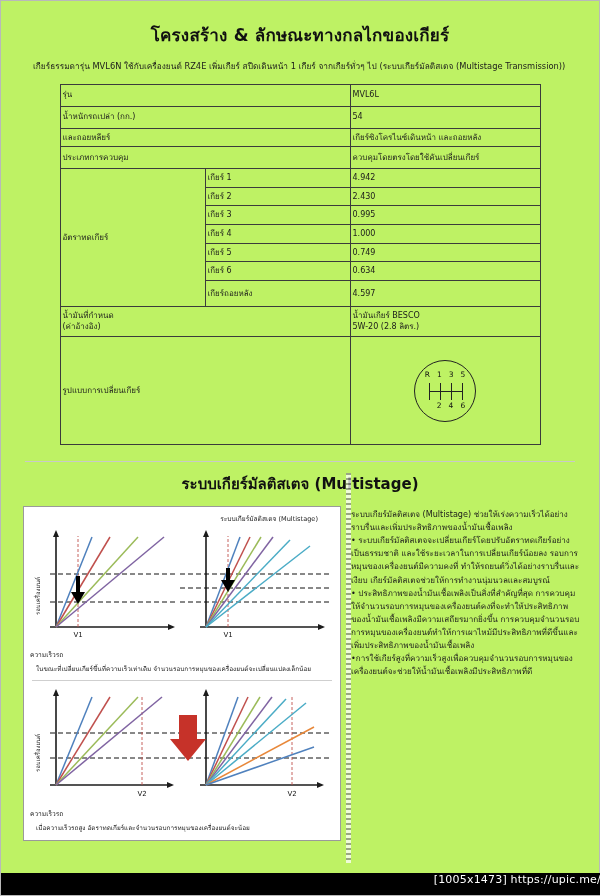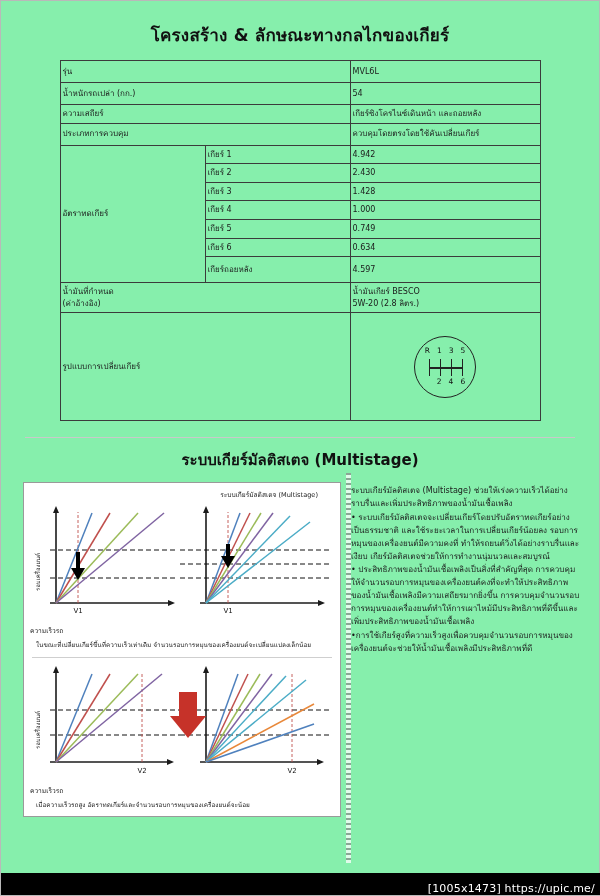--- a/index.html
+++ b/index.html
@@ -11,21 +11,21 @@
     font-family: "DejaVu Sans", "Liberation Sans", sans-serif;
     color: #1a1a1a;
     position: relative;
     overflow: hidden;
   }
   .page {
     width: 600px;
     height: 896px;
     position: relative;
     border: 1px solid #b9b9b9;
-    background: #86efac;
+    background: #bef264;
   }
 
   
   .sec1 { padding: 14px 30px 0 30px; }
   .doc-title {
     text-align: center;
     font-size: 17px;
     font-weight: bold;
     color: #111;
     letter-spacing: 0.2px;
@@ -171,51 +171,51 @@
   }
 
   
   .footer {
     position: absolute;
     left: 0; bottom: 0;
     width: 600px;
     height: 22px;
     background: #000;
     display: flex;
-    align-items: flex-end;
+    align-items: flex-start;
     justify-content: flex-end;
-    padding-right: 6px;
   }
   .footer span {
     color: #fff;
     font-size: 11px;
     font-family: "DejaVu Sans", "Liberation Sans", sans-serif;
     letter-spacing: 0.2px;
   }
 </style>
 </head>
 <body>
 
 <div class="page">
 
   <div class="sec1">
     <div class="doc-title">โครงสร้าง &amp; ลักษณะทางกลไกของเกียร์</div>
+    <div class="intro">เกียร์ธรรมดารุ่น MVL6N ใช้กับเครื่องยนต์ RZ4E เพิ่มเกียร์ สปีดเดินหน้า 1 เกียร์ จากเกียร์ทั่วๆ ไป (ระบบเกียร์มัลติสเตจ (Multistage Transmission))</div>
 
     <table class="spec">
       <tbody>
         <tr class="r-tall">
           <td class="lbl-wide" colspan="2">รุ่น</td>
           <td class="val">MVL6L</td>
         </tr>
         <tr class="r-tall">
           <td class="lbl-wide" colspan="2">น้ำหนักรถเปล่า (กก.)</td>
           <td class="val">54</td>
         </tr>
         <tr>
-          <td class="lbl-wide" colspan="2">ความเสถียร์</td>
+          <td class="lbl-wide" colspan="2">และถอยหลียร์</td>
           <td class="val two-line">
             <span>เกียร์ซิงโครไนซ์เดินหน้า
 และถอยหลัง</span>
           </td>
         </tr>
         <tr class="r-tall">
           <td class="lbl-wide" colspan="2">ประเภทการควบคุม</td>
           <td class="val">ควบคุมโดยตรงโดยใช้คันเปลี่ยนเกียร์</td>
         </tr>
 
@@ -223,21 +223,21 @@
           <td class="lbl-main" rowspan="7">อัตราทดเกียร์</td>
           <td class="lbl-sub">เกียร์ 1</td>
           <td class="val">4.942</td>
         </tr>
         <tr>
           <td class="lbl-sub">เกียร์ 2</td>
           <td class="val">2.430</td>
         </tr>
         <tr>
           <td class="lbl-sub">เกียร์ 3</td>
-          <td class="val">1.428</td>
+          <td class="val">0.995</td>
         </tr>
         <tr>
           <td class="lbl-sub">เกียร์ 4</td>
           <td class="val">1.000</td>
         </tr>
         <tr>
           <td class="lbl-sub">เกียร์ 5</td>
           <td class="val">0.749</td>
         </tr>
         <tr>

